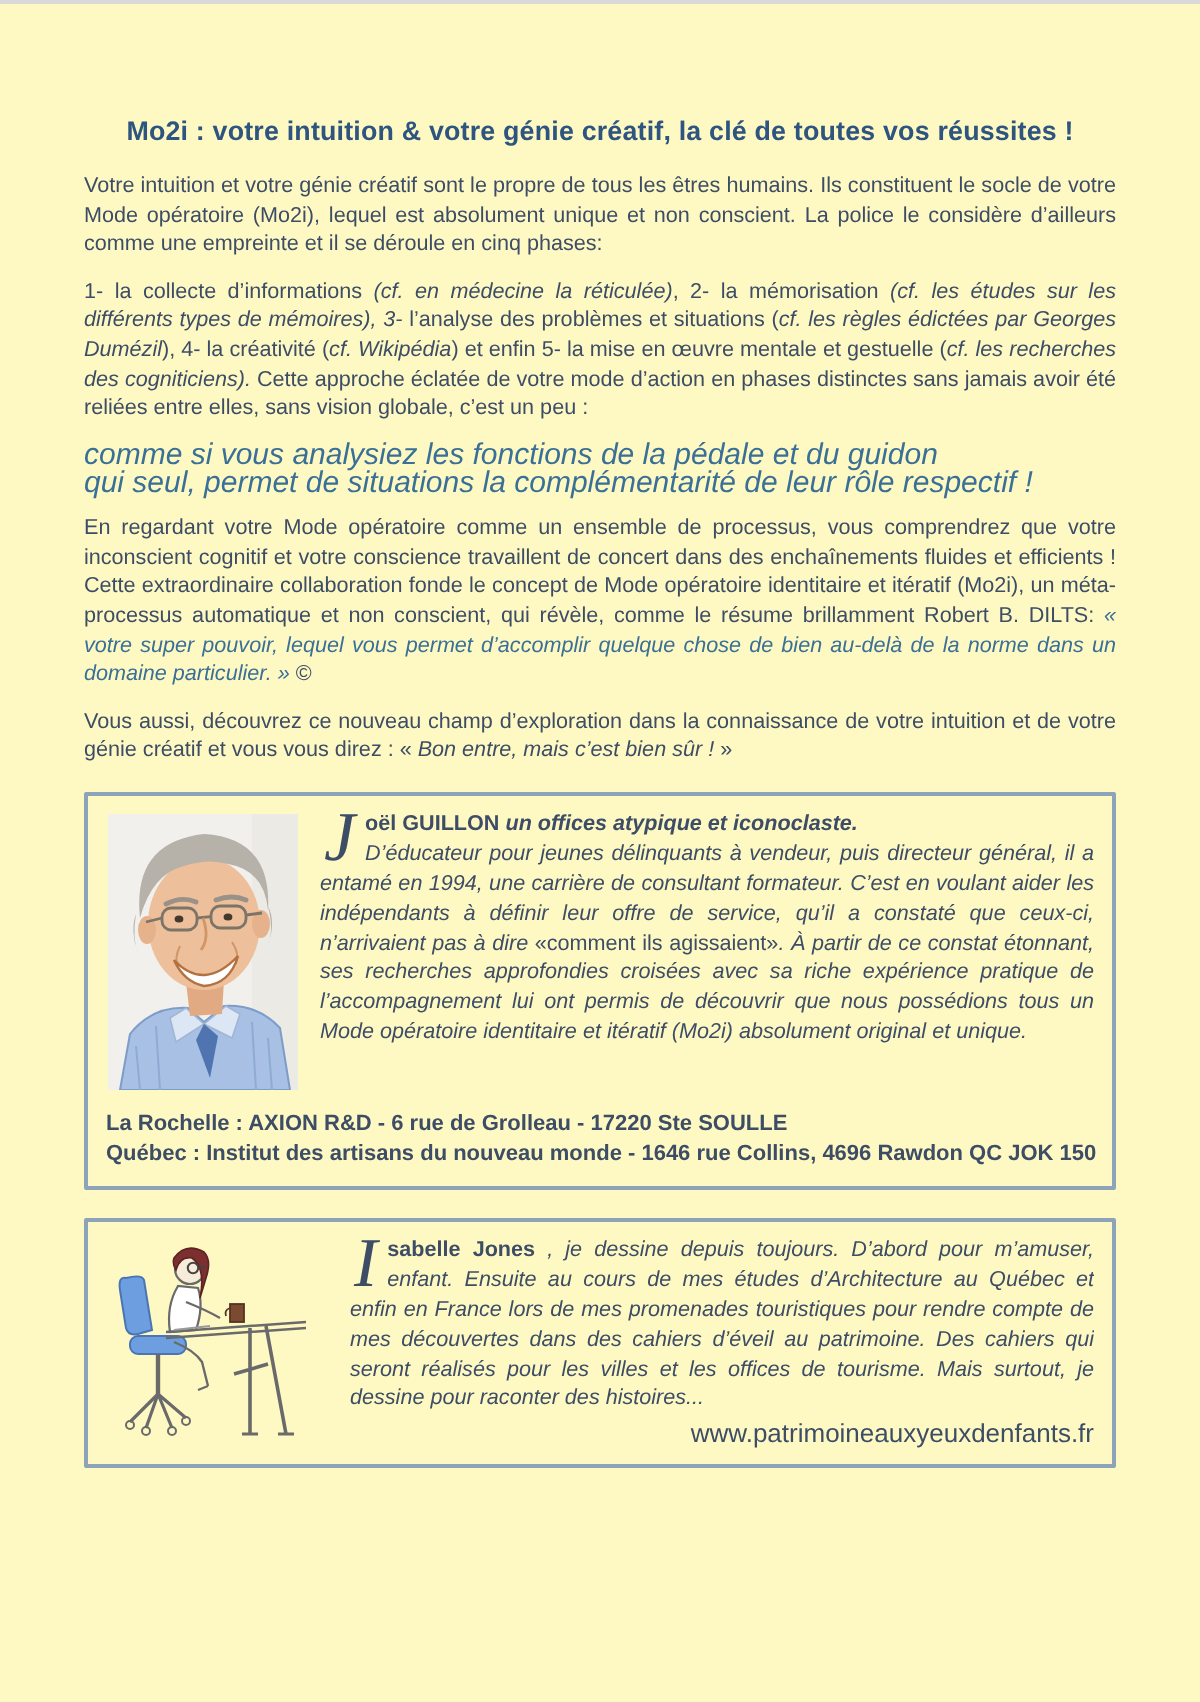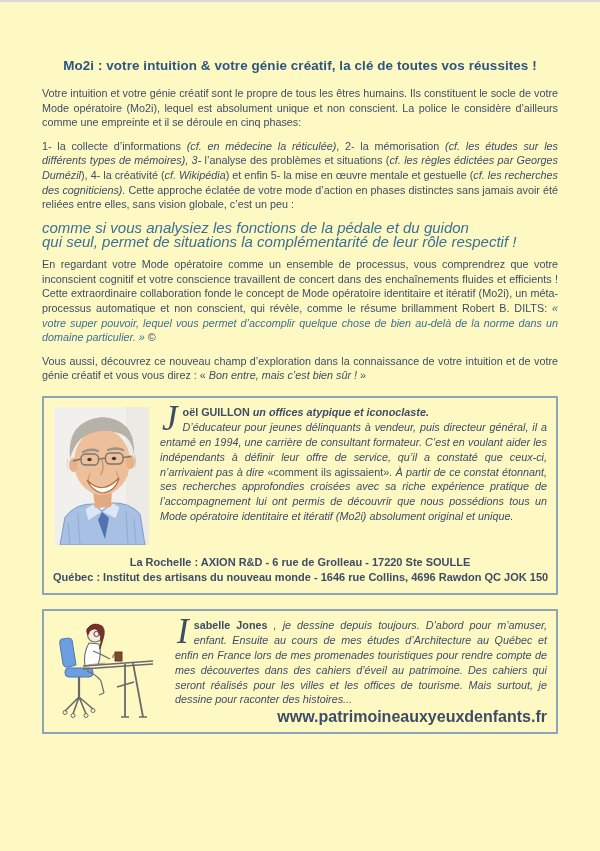--- a/index.html
+++ b/index.html
@@ -33,22 +33,22 @@
   .portrait{float:left;width:95px;height:138px;margin:2px 11px 2px 1px;display:block;}
   .sketch{float:left;width:112px;height:102px;margin:1px 10px 0 0;display:block;}
   .box-text{font-size:10.8px;line-height:14.9px;text-align:justify;overflow:hidden;}
   .dropcap{
     float:left;font-family:"Liberation Serif",serif;font-style:italic;
     font-size:35px;line-height:26px;padding:1px 5px 0 2px;color:var(--body);
   }
   .name{font-weight:bold;}
   .tagline{font-style:italic;font-weight:bold;}
   .addresses{clear:both;padding-top:8px;font-weight:bold;font-size:11px;line-height:15.5px;}
-  .address-line{white-space:nowrap;text-align:center;}
-  .website{text-align:right;font-weight:bold;font-size:16px;margin-top:3px;}
+  .address-line{white-space:nowrap;}
+  .website{text-align:right;font-weight:normal;font-size:13px;margin-top:3px;}
   .box2{margin-top:14px;}
   svg{display:block;}
 </style>
 </head>
 <body>
 
 <div class="page">
 
   <h1 class="title">Mo2i : votre intuition &amp; votre génie créatif, la clé de toutes vos réussites !</h1>
 

